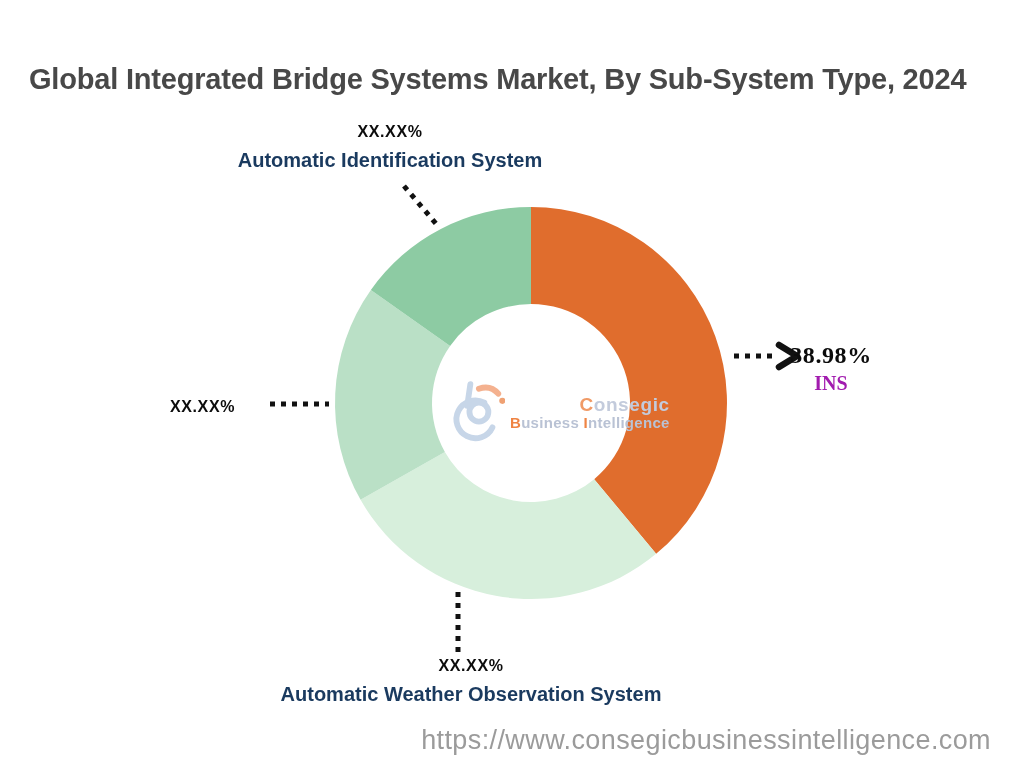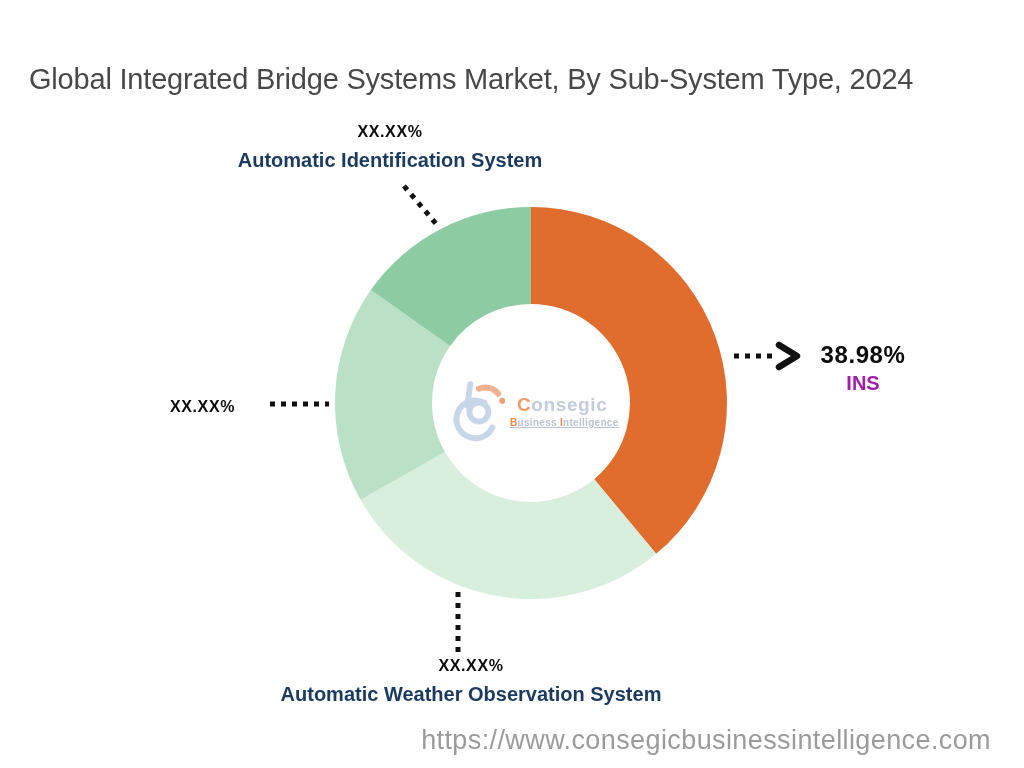--- a/index.html
+++ b/index.html
@@ -2,46 +2,46 @@
 <html><head>
 <meta charset="utf-8">
 <style>
   * { margin:0; padding:0; box-sizing:border-box; }
   html,body { width:1024px; height:768px; background:#ffffff; overflow:hidden;
               font-family:"Liberation Sans", sans-serif; }
   #stage { position:relative; width:1024px; height:768px; background:#ffffff; }
 
   .page-title {
     position:absolute; left:29px; top:63px; width:980px;
-    font-size:29px; font-weight:400; color:#484848; letter-spacing:-0.2px;
+    font-size:29px; font-weight:700; color:#484848; letter-spacing:-0.2px;
     white-space:nowrap;
   }
 
   #chart-svg { position:absolute; left:0; top:0; }
 
   .callout { position:absolute; text-align:center; }
   .callout .val  { font-size:16px; font-weight:bold; color:#0c0c0c; letter-spacing:0.6px; line-height:30px; }
   .callout .name { font-size:20px; font-weight:bold; color:#1a3a5f; line-height:27px; }
 
   #callout-ais  { left:140px; top:117px; width:500px; }
   #callout-vdr  { left:40px;  top:392px; width:325px; }
   #callout-awos { left:171px; top:651px; width:600px; }
-  #callout-ins  { left:788px; top:340px; width:150px; }
+  #callout-ins  { left:756px; top:340px; width:150px;font-family:Liberation Serif, serif; }
   #callout-ins .val  { font-size:24px; }
   #callout-ins .name { color:#a21caf; }
 
   .logo {
     position:absolute; left:451px; top:379px;
     display:flex; align-items:flex-start; gap:5px;
   }
-  .logo-text { margin-top:15px; }
+  .logo-text { margin-top:15px;text-align:right; }
   .logo-brand { font-size:19px; font-weight:600; letter-spacing:0.6px;
                 color:#c3cbdc; line-height:22px; padding-left:7px; }
-  .logo-tagline { font-size:10px; font-weight:bold; letter-spacing:0.3px;
-                  color:#b9c2d4; line-height:14px;text-decoration:underline; }
+  .logo-tagline { font-size:15px; font-weight:bold; letter-spacing:0.3px;
+                  color:#b9c2d4; line-height:14px; }
   .logo-accent { color:#f09a66; }
   .logo-accent2 { color:#ef8444; }
 
   .site-url {
     position:absolute; right:33px; bottom:12px;
     font-size:27px; color:#9b9b9b; letter-spacing:0.4px;
     text-decoration:none; white-space:nowrap;
   }
 </style>
 </head>

